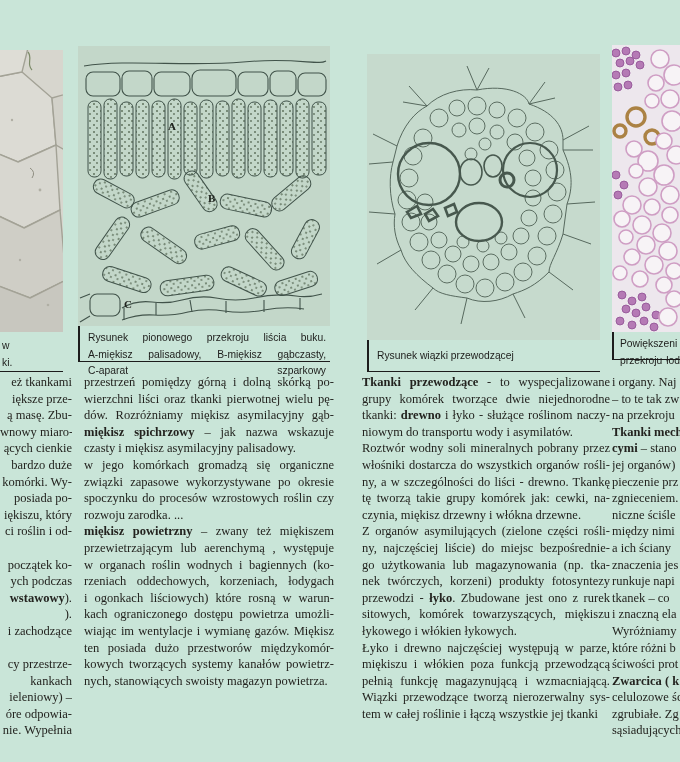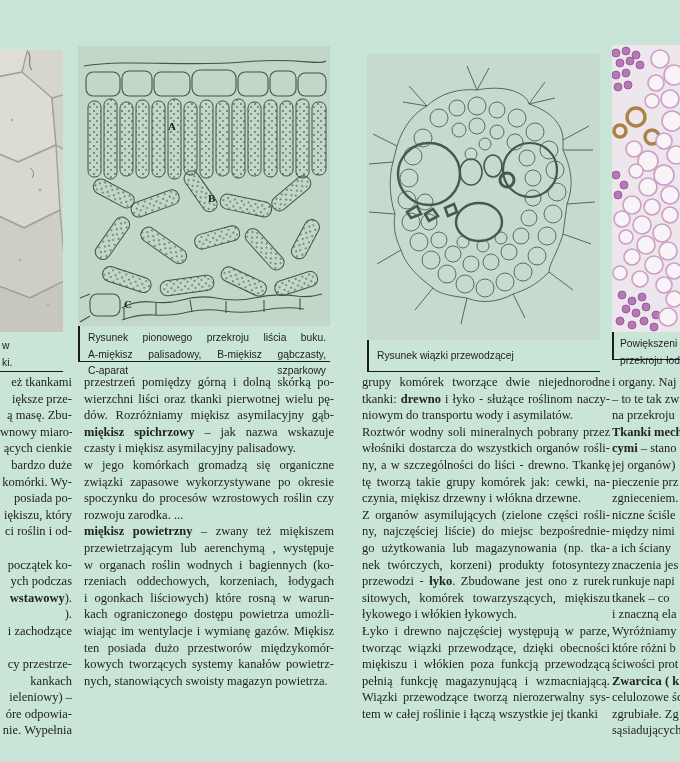--- a/index.html
+++ b/index.html
@@ -326,37 +326,37 @@
   </div>
   <div class="cap boxed" style="left:612px;top:332px;width:68px;height:28px;padding:5px 0 0 6px;">
     <div>
         <div class="tline"><span>Powiększeni</span></div>
         <div class="tline"><span>przekroju łod</span></div>
       </div>
   </div>
 
   <div class="tcol" style="left:362px;top:374px;width:248px;">
     <div>
+        <div class="tline"><b>Tkanki przewodzące</b><span> -  to wyspecjalizowane</span></div>
         <div class="tline"><span>grupy komórek tworzące dwie  niejednorodne</span></div>
         <div class="tline"><span>tkanki: </span><b>drewno</b><span> i łyko - służące roślinom naczy-</span></div>
         <div class="tline noj"><span>niowym do transportu wody i asymilatów.</span></div>
         <div class="tline"><span>Roztwór wodny soli mineralnych pobrany przez</span></div>
         <div class="tline"><span>włośniki dostarcza do wszystkich organów rośli-</span></div>
         <div class="tline"><span>ny, a w szczególności do liści  - drewno. Tkankę</span></div>
         <div class="tline"><span>tę tworzą takie grupy komórek jak: cewki, na-</span></div>
         <div class="tline noj"><span>czynia, miękisz drzewny i włókna drzewne.</span></div>
         <div class="tline"><span>Z organów asymilujących (zielone części rośli-</span></div>
         <div class="tline"><span>ny, najczęściej  liście) do miejsc bezpośrednie-</span></div>
         <div class="tline"><span>go użytkowania  lub magazynowania (np. tka-</span></div>
         <div class="tline"><span>nek twórczych, korzeni) produkty fotosyntezy</span></div>
         <div class="tline"><span>przewodzi - </span><b>łyko</b><span>. Zbudowane jest ono z rurek</span></div>
         <div class="tline"><span>sitowych, komórek towarzyszących, miękiszu</span></div>
         <div class="tline noj"><span>łykowego i włókien łykowych.</span></div>
         <div class="tline"><span>Łyko i drewno najczęściej występują w parze,</span></div>
-        <div class="tline"><span>tworząc wiązki przewodzące, dzięki obecności</span></div>
         <div class="tline"><span>miękiszu i włókien poza funkcją przewodzącą</span></div>
         <div class="tline"><span>pełnią funkcję magazynującą i wzmacniającą.</span></div>
         <div class="tline"><span>Wiązki przewodzące tworzą nierozerwalny sys-</span></div>
         <div class="tline noj"><span>tem w całej roślinie i łączą wszystkie jej tkanki</span></div>
       </div>
   </div>
   <div class="tcol col-cut-right" style="left:612px;top:374px;width:70px;overflow:hidden;">
     <div>
         <div class="tline"><span>i organy. Naj</span></div>
         <div class="tline"><span>– to te tak zw</span></div>

